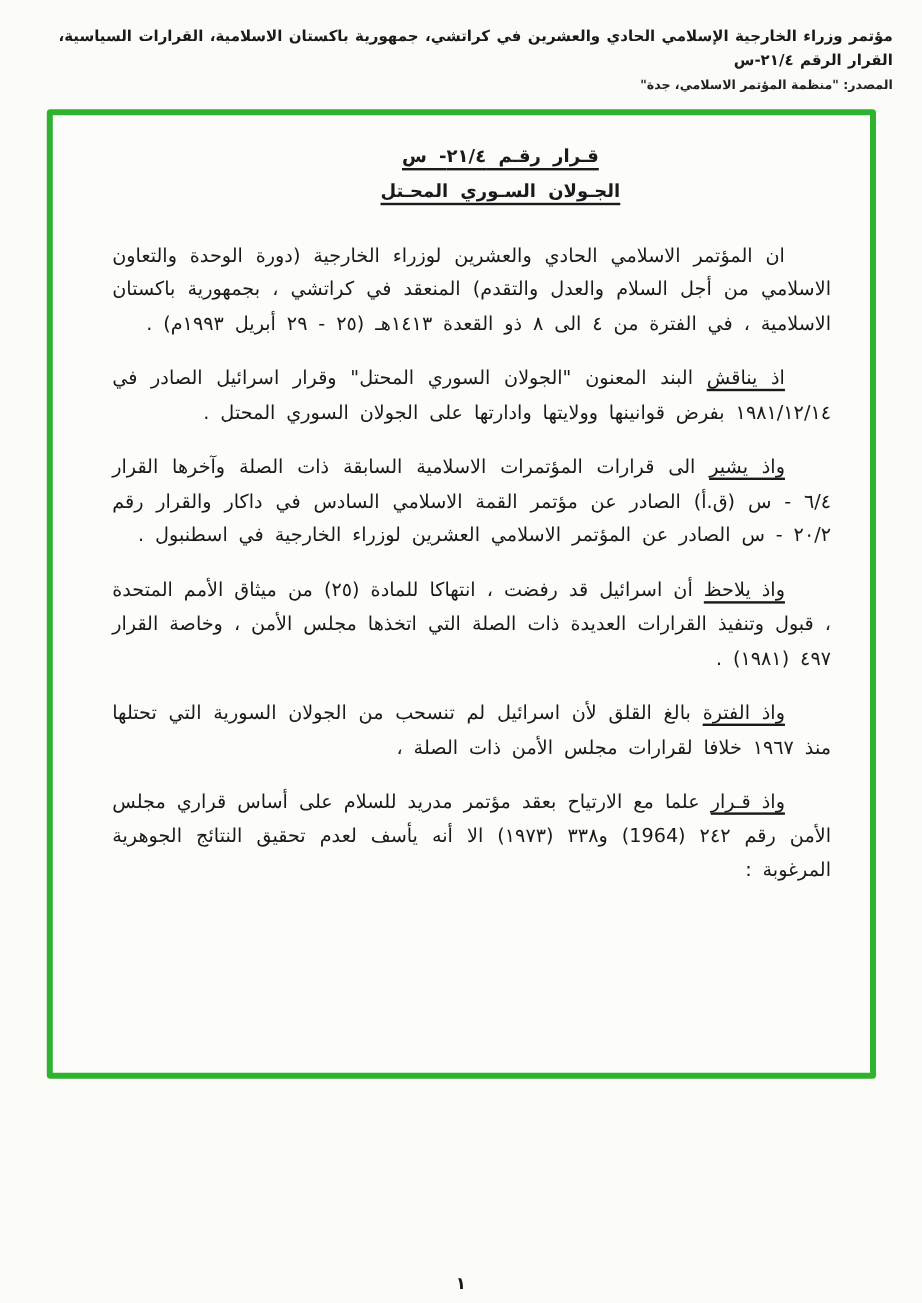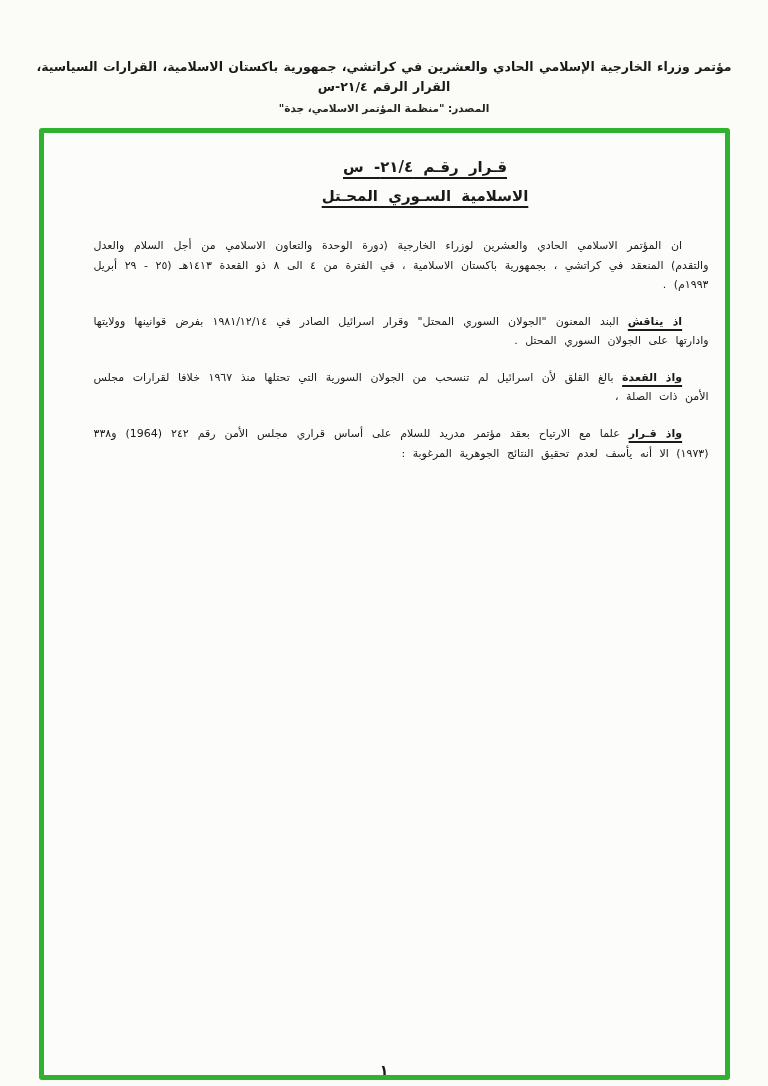--- a/index.html
+++ b/index.html
@@ -10,74 +10,72 @@
     width: 768px;
     height: 1086px;
     background: #fbfbf8;
     font-family: "DejaVu Sans", sans-serif;
     color: #1a1a1a;
     direction: rtl;
     overflow: hidden;
     position: relative;
   }
   .doc-header {
-    text-align: center;
     padding: 20px 24px 0 24px;
-    margin-top: 37px;
   }
   .doc-header .h1 {
     font-size: 12.5px;
     font-weight: bold;
     line-height: 1.6;
     word-spacing: 1px;
   }
   .doc-header .h2 {
     font-size: 10.5px;
     font-weight: bold;
     margin-top: 5px;
     color: #222;
   }
   .green-box {
     box-sizing: border-box;
     width: 691px;
-    height: 952px;
+    height: 808px;
     margin: 14px auto 0 auto;
     border: 5px solid #2fb22f;
     border-radius: 3px;
-    padding: 16px 16px 20px 38px;
+    padding: 16px 32px 20px 38px;
     background: #fcfcfa;
     overflow: hidden;
   }
   .title-block {
     text-align: center;
     margin: 4px 0 26px 60px;
   }
   .title-line {
     display: inline-block;
     font-size: 15px;
     font-weight: bold;
     text-decoration: underline;
     text-underline-offset: 5px;
     text-decoration-thickness: 1.5px;
     word-spacing: 5px;
     margin: 3px 0;
     line-height: 1.5;
   }
   .title-block .row { display: block; }
   .para {
-    font-size: 11px;
+    font-size: 16px;
     line-height: 1.78;
     text-align: justify;
     text-justify: inter-word;
     word-spacing: 4px;
     margin: 0 0 17px 12px;
     text-indent: 2.4em;
   }
   .lead {
-    font-weight: bold;
+    font-weight: normal;
     text-decoration: underline;
     text-underline-offset: 4px;
     text-decoration-thickness: 1.5px;
   }
   .page-number {
     position: absolute;
     bottom: 8px;
     left: 0;
     right: 0;
     text-align: center;
@@ -92,32 +90,34 @@
 
   <header class="doc-header">
     <div class="h1">مؤتمر وزراء الخارجية الإسلامي الحادي والعشرين في كراتشي، جمهورية باكستان الاسلامية، القرارات السياسية، القرار الرقم ٢١/٤-س</div>
     <div class="h2">المصدر:  "منظمة المؤتمر الاسلامي، جدة"</div>
   </header>
 
   <div class="green-box" style="border-color: rgb(47, 178, 47);">
 
     <div class="title-block">
       <span class="row"><span class="title-line">قـرار رقـم ٢١/٤- س</span></span>
-      <span class="row"><span class="title-line">الاسلامية السـوري المحـتل</span></span>
+      <span class="row"><span class="title-line">الجـولان السـوري المحـتل</span></span>
     </div>
 
     <p class="para"><span class="lead"></span><span>ان المؤتمر الاسلامي الحادي والعشرين لوزراء الخارجية (دورة الوحدة والتعاون الاسلامي من أجل السلام والعدل والتقدم) المنعقد في كراتشي ، بجمهورية باكستان الاسلامية ، في الفترة من ٤ الى ٨ ذو القعدة ١٤١٣هـ (٢٥ - ٢٩ أبريل ١٩٩٣م) .</span></p>
 
     <p class="para"><span class="lead">اذ يناقش</span><span> البند المعنون "الجولان السوري المحتل" وقرار اسرائيل الصادر في ١٩٨١/١٢/١٤ بفرض قوانينها وولايتها وادارتها على الجولان السوري المحتل .</span></p>
 
 
+    <p class="para"><span class="lead">واذ يشير</span><span> الى قرارات المؤتمرات الاسلامية السابقة ذات الصلة وآخرها القرار ٦/٤ - س (ق.أ) الصادر عن مؤتمر القمة الاسلامي السادس في داكار والقرار رقم ٢٠/٢ - س الصادر عن المؤتمر الاسلامي العشرين لوزراء الخارجية في اسطنبول .</span></p>
 
 
+    <p class="para"><span class="lead">واذ يلاحظ</span><span> أن اسرائيل قد رفضت ، انتهاكا للمادة (٢٥) من ميثاق الأمم المتحدة ، قبول وتنفيذ القرارات العديدة ذات الصلة التي اتخذها مجلس الأمن ، وخاصة القرار ٤٩٧ (١٩٨١) .</span></p>
 
-    <p class="para"><span class="lead">واذ القعدة</span><span> بالغ القلق لأن اسرائيل لم تنسحب من الجولان السورية التي تحتلها منذ ١٩٦٧ خلافا لقرارات مجلس الأمن ذات الصلة ،</span></p>
+    <p class="para"><span class="lead">واذ الفترة</span><span> بالغ القلق لأن اسرائيل لم تنسحب من الجولان السورية التي تحتلها منذ ١٩٦٧ خلافا لقرارات مجلس الأمن ذات الصلة ،</span></p>
 
     <p class="para"><span class="lead">واذ قـرار</span><span> علما مع الارتياح بعقد مؤتمر مدريد للسلام على أساس قراري مجلس الأمن رقم ٢٤٢ (1964) و٣٣٨ (١٩٧٣) الا أنه يأسف لعدم تحقيق النتائج الجوهرية المرغوبة :</span></p>
 
   </div>
 
   <div class="page-number">١</div>
 
 </div>
 
 </body></html>

